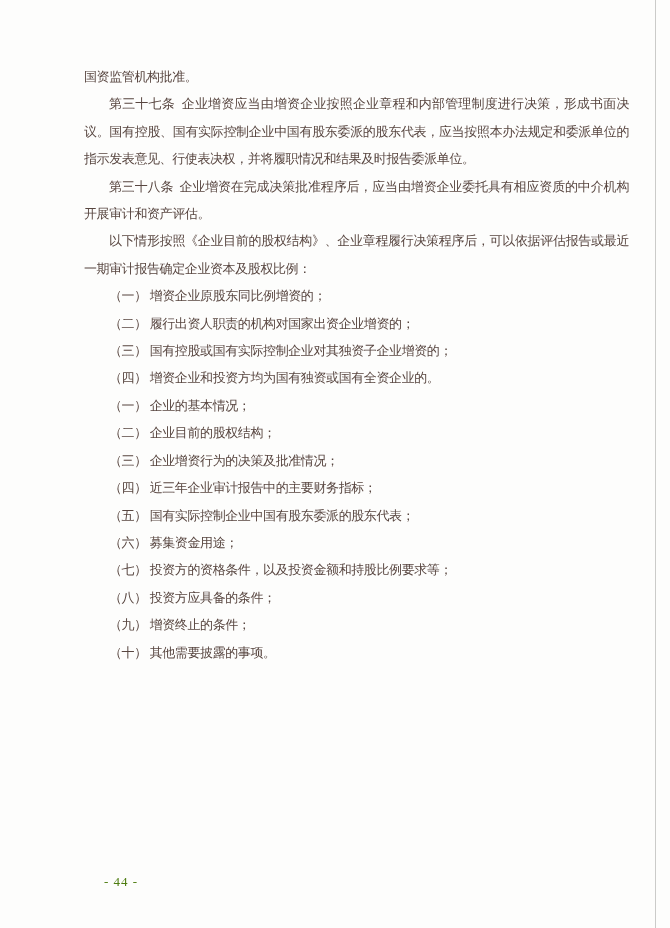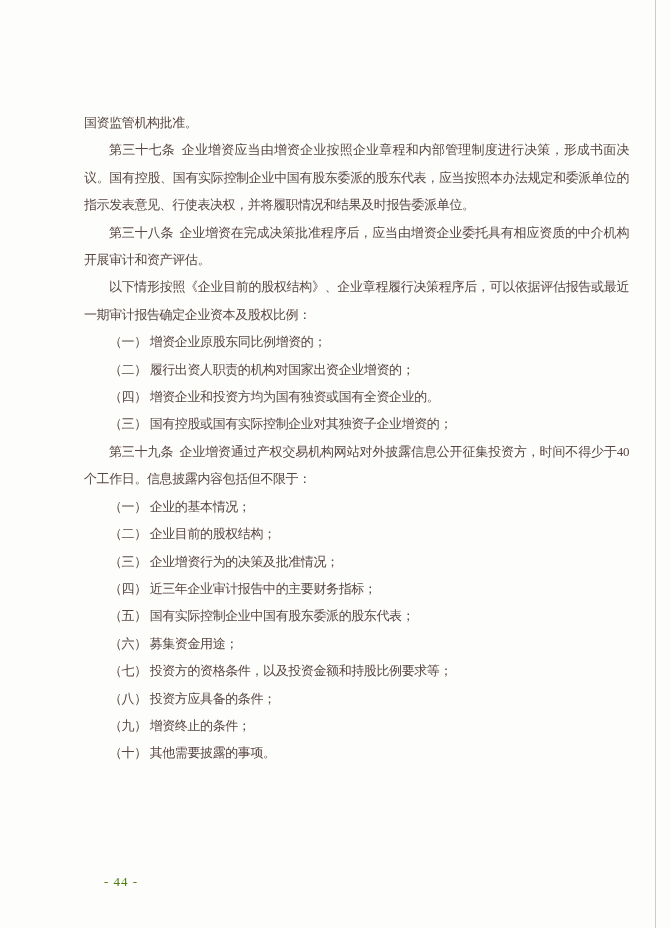--- a/index.html
+++ b/index.html
@@ -28,21 +28,20 @@
   .text-block {
     position: absolute;
     left: 84px;
     top: 63px;
     width: 545px;
     color: #584640;
     font-size: 13px;
     line-height: 27.4px;
     letter-spacing: -0.4px;
     text-align: justify;
-    margin-top: 46px;
   }
   .text-block p {
     margin: 0;
     padding: 0;
     white-space: pre-wrap;
   }
   .text-block p.indent {
     text-indent: 25px;
   }
   .footer {
@@ -60,23 +59,22 @@
 
 <div class="page">
 
   <div class="text-block">
     <p>国资监管机构批准。</p>
     <p class="indent">第三十七条  企业增资应当由增资企业按照企业章程和内部管理制度进行决策，形成书面决议。国有控股、国有实际控制企业中国有股东委派的股东代表，应当按照本办法规定和委派单位的指示发表意见、行使表决权，并将履职情况和结果及时报告委派单位。</p>
     <p class="indent">第三十八条  企业增资在完成决策批准程序后，应当由增资企业委托具有相应资质的中介机构开展审计和资产评估。</p>
     <p class="indent">以下情形按照《企业目前的股权结构》、企业章程履行决策程序后，可以依据评估报告或最近一期审计报告确定企业资本及股权比例：</p>
     <p class="indent">（一） 增资企业原股东同比例增资的；</p>
     <p class="indent">（二） 履行出资人职责的机构对国家出资企业增资的；</p>
+    <p class="indent">（三） 国有控股或国有实际控制企业对其独资子企业增资的；</p>
     <p class="indent">（四） 增资企业和投资方均为国有独资或国有全资企业的。</p>
-    <p class="indent">（三） 国有控股或国有实际控制企业对其独资子企业增资的；</p>
-    <p class="indent">第三十九条  企业增资通过产权交易机构网站对外披露信息公开征集投资方，时间不得少于40个工作日。信息披露内容包括但不限于：</p>
     <p class="indent">（一） 企业的基本情况；</p>
     <p class="indent">（二） 企业目前的股权结构；</p>
     <p class="indent">（三） 企业增资行为的决策及批准情况；</p>
     <p class="indent">（四） 近三年企业审计报告中的主要财务指标；</p>
     <p class="indent">（五） 国有实际控制企业中国有股东委派的股东代表；</p>
     <p class="indent">（六） 募集资金用途；</p>
     <p class="indent">（七） 投资方的资格条件，以及投资金额和持股比例要求等；</p>
     <p class="indent">（八） 投资方应具备的条件；</p>
     <p class="indent">（九） 增资终止的条件；</p>
     <p class="indent">（十） 其他需要披露的事项。</p>

